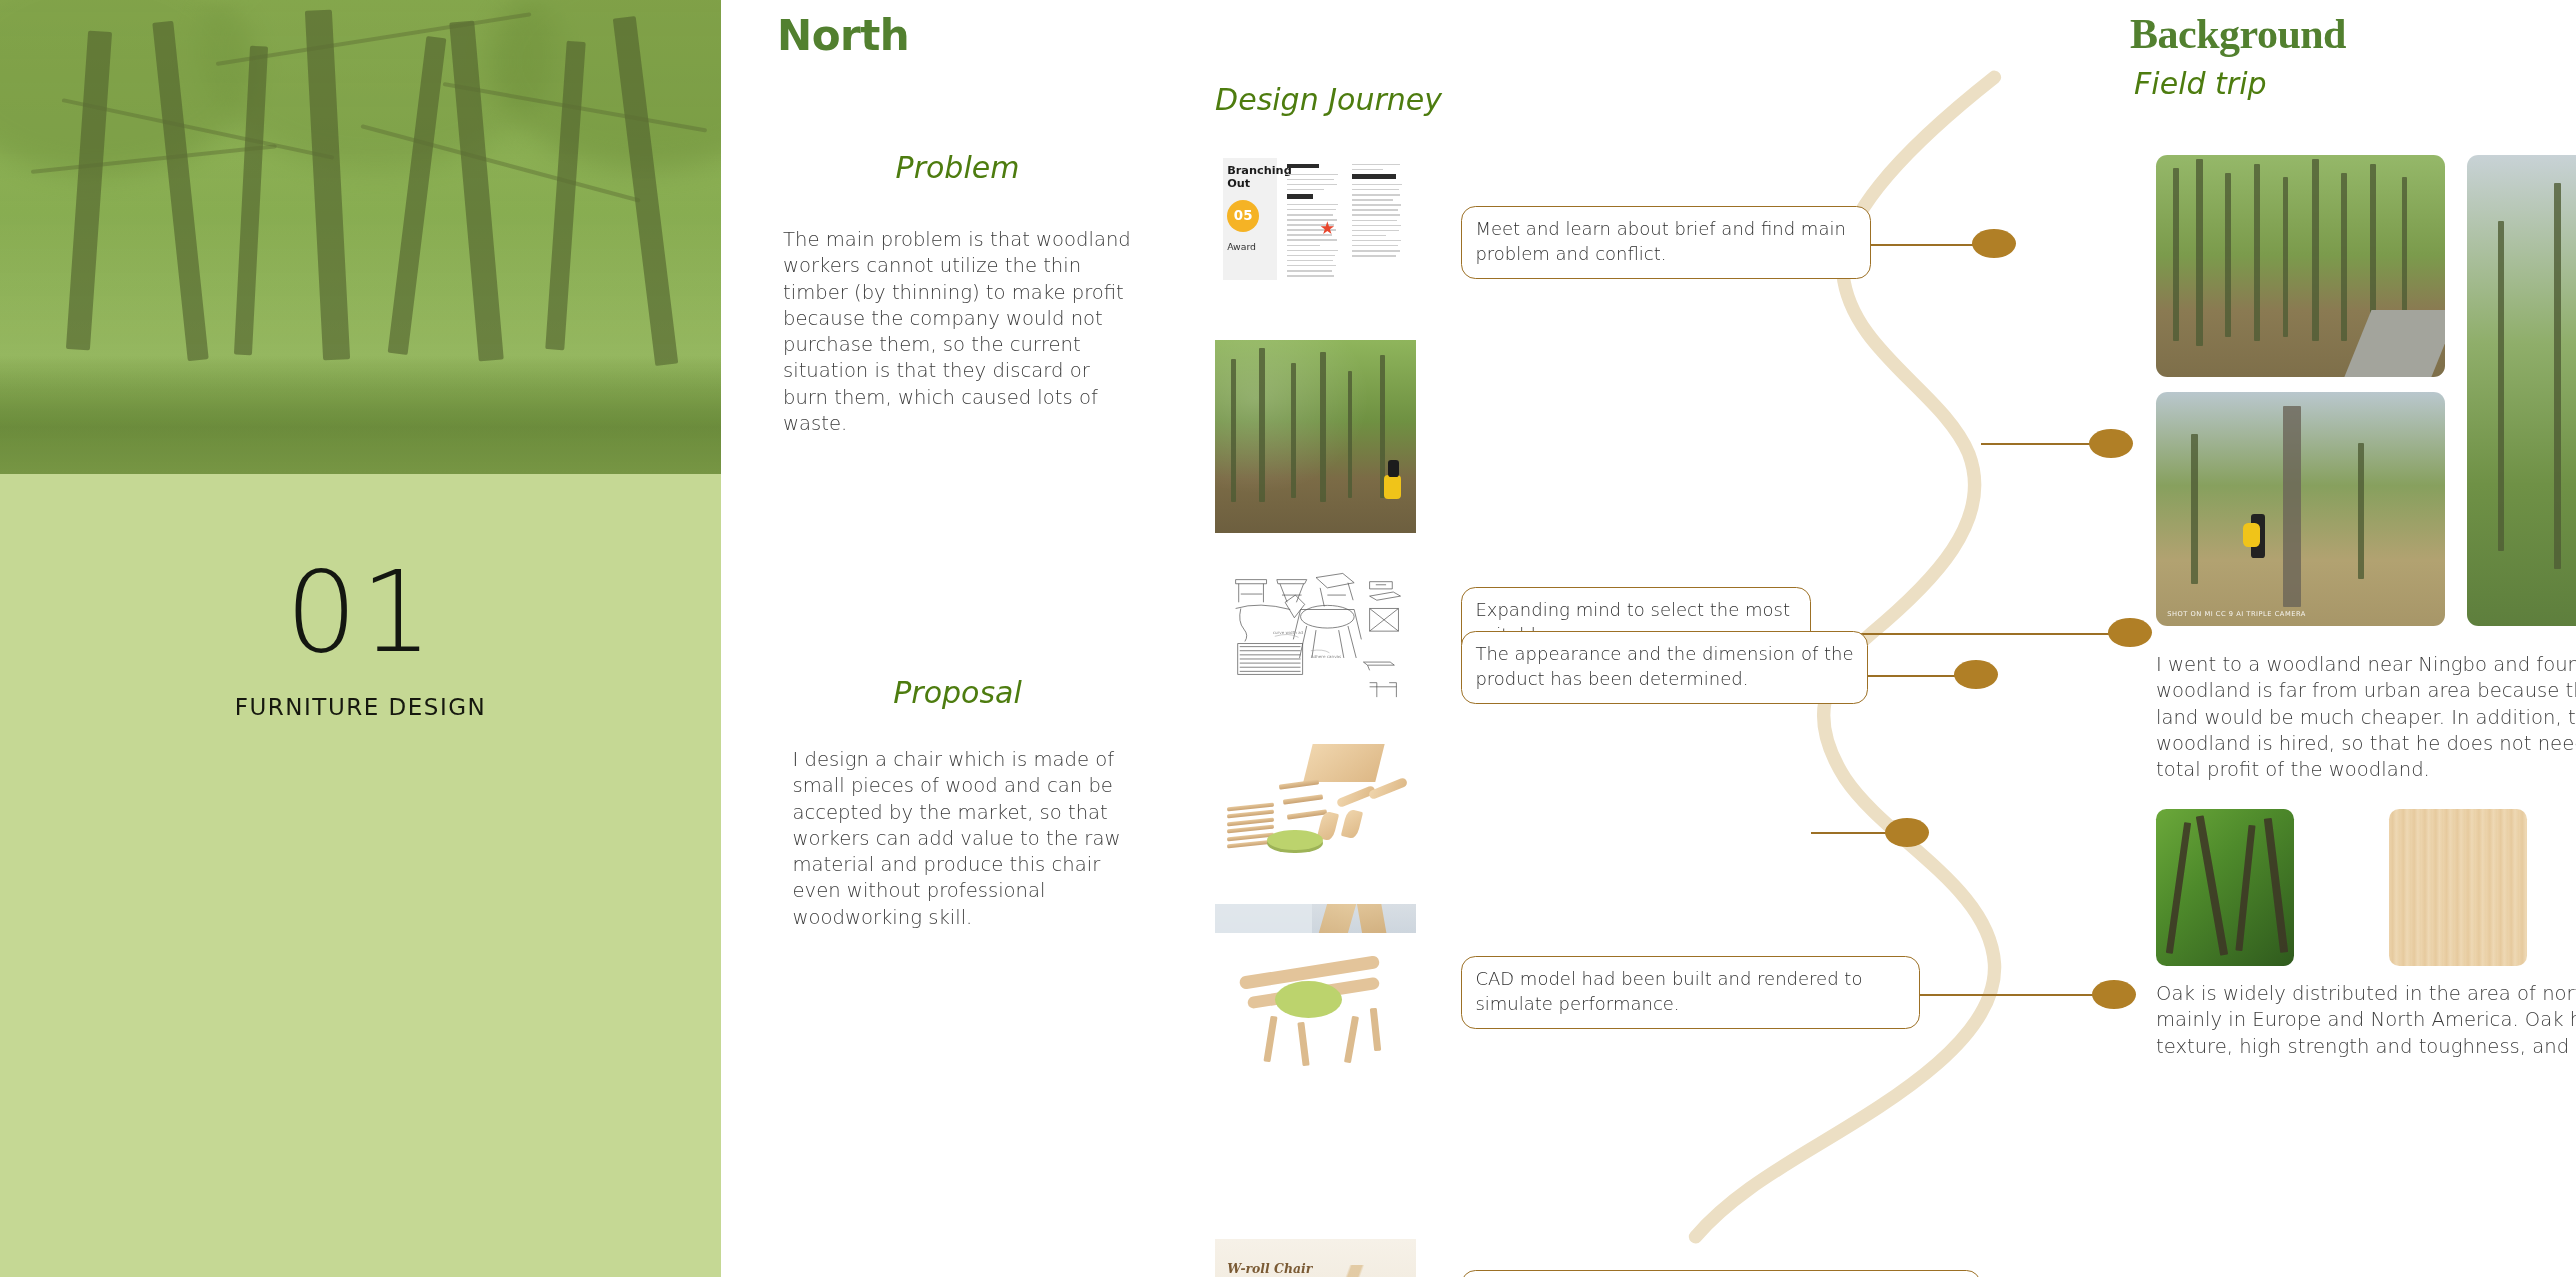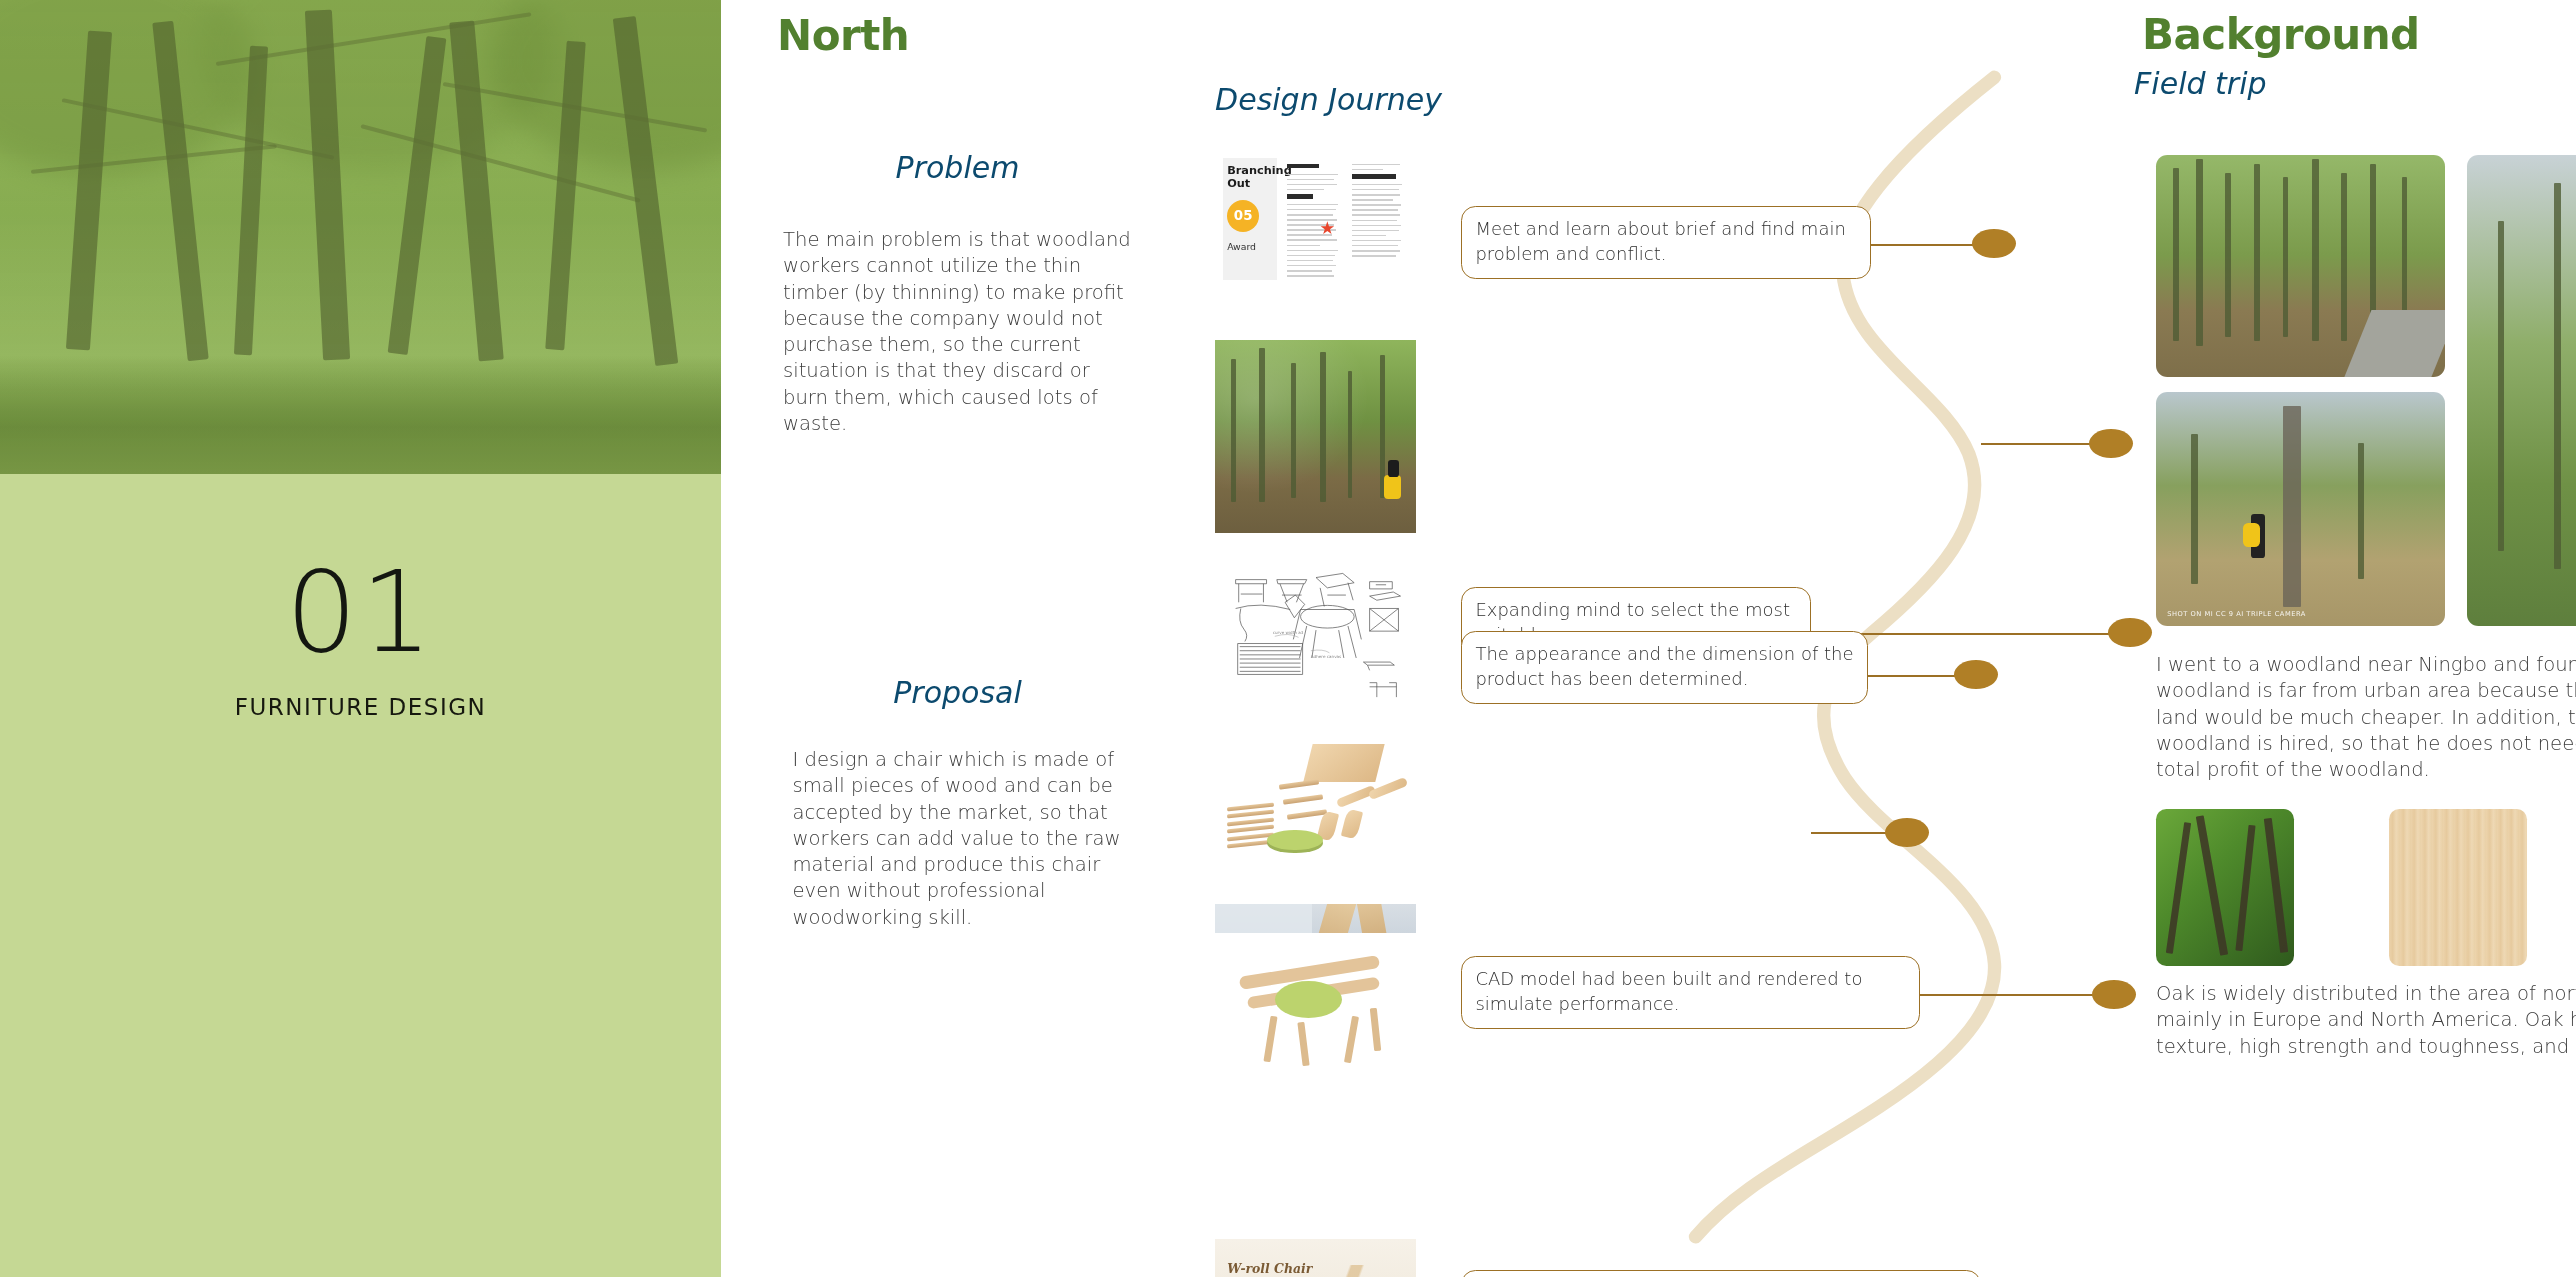--- a/index.html
+++ b/index.html
@@ -56,21 +56,21 @@
   .cover-sub.second { margin-top: 2.1px; }
   .cover-sub.last { margin-top: 42px; }
 
   
   .h-main {
     font-family: "DejaVu Sans", sans-serif; font-weight: bold;
     font-size: 42px; color: #52802f; letter-spacing: -0.5px;
   }
   .h-sub {
     font-family: "DejaVu Sans", sans-serif; font-weight: 300; font-style: italic;
-    font-size: 30px; color: #0c4a6e; letter-spacing: 0px;
+    font-size: 30px; color: #4d7c0f; letter-spacing: 0px;
   }
   .body-text {
     font-family: "DejaVu Sans", sans-serif; font-weight: 300;
     font-size: 19.6px; line-height: 1.34; color: #3b3b3b;
   }
 
   
   #brief { position: absolute; left: 777px; top: 0; width: 392px; height: 1278px; }
   #brief .h-main { position: absolute; left: 0; top: 11.3px; }
   #brief-problem-head { position: absolute; left: 0; top: 150px; width: 361px; text-align: center; }
@@ -154,21 +154,21 @@
     background: linear-gradient(180deg,#f6f1e8 0%, #efe7d8 55%, #ded3bb 100%);
   }
   .thumb-poster .ptitle {
     position:absolute; left:6%; top:12%; font-size:12.4px; color:#7a5a34;
     font-family:"DejaVu Serif", serif; font-style:italic; font-weight:bold;
   }
   .thumb-poster .pchair { position:absolute; right:4%; top:14%; width:48%; height:44%; }
 
   
   #background { position: absolute; left: 2130px; top: 0; width: 665px; height: 1278px; }
-  #background .h-main { position: absolute; left: 12px; top: 10.3px; }
+  #background .h-main { position: absolute; left: 0; top: 10.3px; font-family: Liberation Serif, serif; }
   #background > .h-sub { position: absolute; left: 4.1px; top: 66px; }
 
   .photo { position: absolute; border-radius: 11.3px; overflow: hidden; }
   #ft1 { left: 26px; top: 155px; width: 289px; height: 222px;
     background: linear-gradient(180deg,#95b869 0%, #7b9b4c 45%, #8a7a52 70%, #7e6f4a 100%); }
   #ft2 { left: 26px; top: 392px; width: 289px; height: 234px;
     background: linear-gradient(180deg,#b9c7cd 0%, #87a05e 40%, #b2a271 72%, #a79668 100%); }
   #ft3 { left: 337px; top: 155px; width: 309px; height: 471px;
     background: linear-gradient(180deg,#c8d2d6 0%, #8fae6a 40%, #6f9146 70%, #5e7f3d 100%); }
   .photo .tr { position:absolute; background:#4f5c35; opacity:.8; border-radius:1px; }

